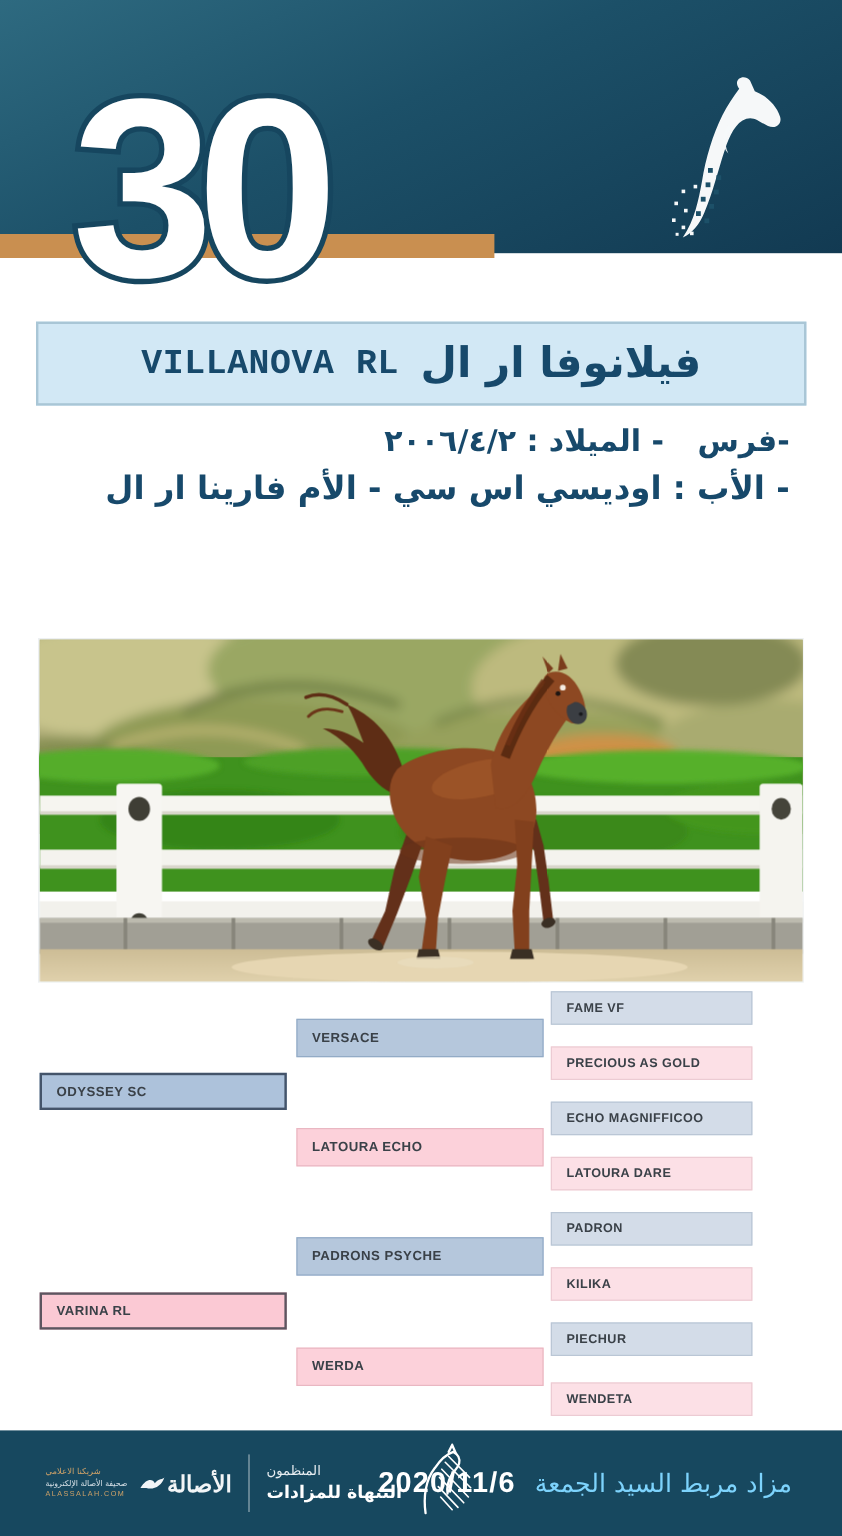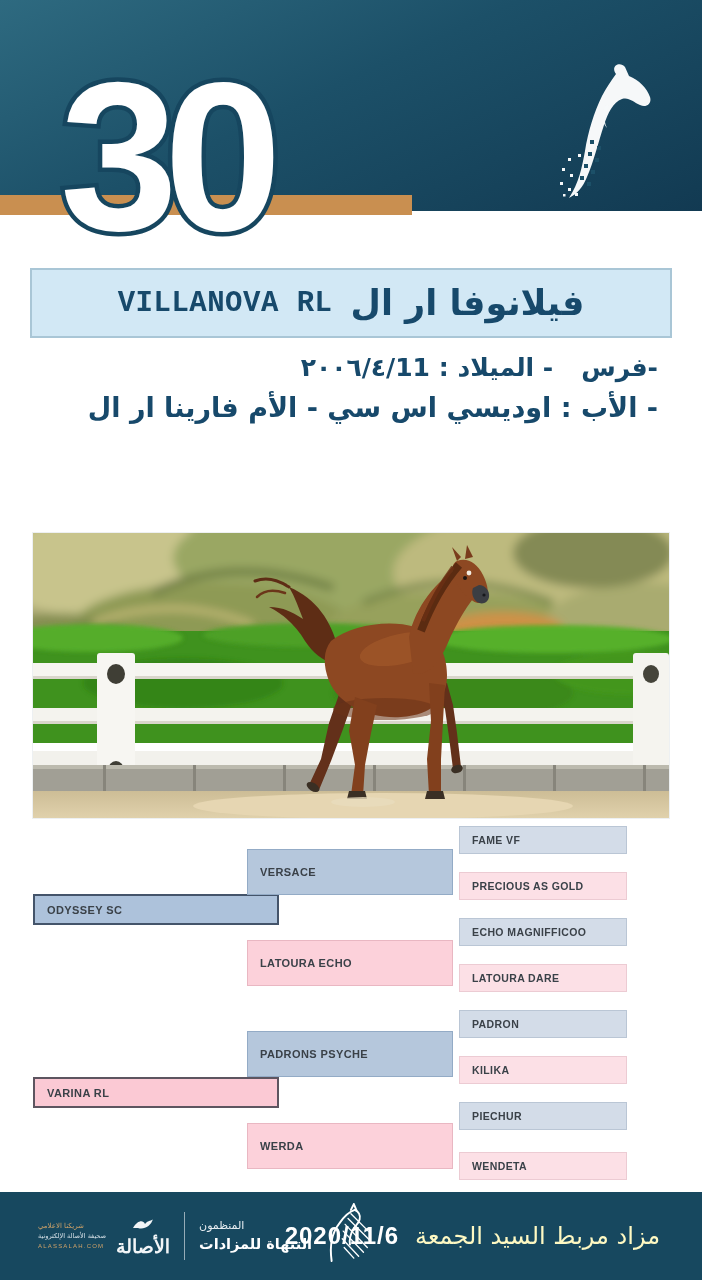--- a/index.html
+++ b/index.html
@@ -29,41 +29,41 @@
   .offspring{position:absolute;left:33px;width:636px;top:437px;direction:rtl;text-align:center;
              color:#c8863d;font-weight:bold;font-size:27px;line-height:48px;}
 
   
   .photo{position:absolute;top:533px;left:33px;width:636px;height:285px;outline:1px solid rgba(20,60,90,.08);}
 
   
   .pbox{position:absolute;box-sizing:border-box;display:flex;align-items:center;padding:0 12px;
         font-family:"Liberation Sans",sans-serif;font-size:11px;font-weight:bold;color:#3a4148;
         letter-spacing:.4px;white-space:nowrap;}
-  .c1{left:33px;width:246px;height:31px;}
-  .c2{left:247px;width:206px;height:46px;}
+  .c1{left:33px;width:206px;height:31px;}
+  .c2{left:247px;width:206px;height:32px;}
   .c3{left:459px;width:168px;height:28px;font-size:10.5px;}
   .sire1{background:#adc2db;border:2px solid #44546a;}
   .dam1{background:#fbc9d4;border:2px solid #5d5560;}
   .sire2{background:#b5c7dc;border:1px solid #93abc6;}
   .dam2{background:#fcd1da;border:1px solid #e9b7c2;}
   .sire3{background:#d3dce8;border:1px solid #bac6d5;}
   .dam3{background:#fce0e6;border:1px solid #eccbd3;}
 
   
   .ftr{position:absolute;top:1192px;left:0;width:702px;height:88px;background:#17485f;color:#fff;}
   .f-right{position:absolute;right:42px;top:0;height:88px;display:flex;align-items:center;gap:16px;direction:rtl;}
-  .f-title{font-size:24px;color:#fef9c3;}
+  .f-title{font-size:21px;color:#7dd3fc;}
   .f-date{font-family:"Liberation Sans",sans-serif;font-weight:bold;font-size:24px;direction:ltr;letter-spacing:1px;}
   .f-left{position:absolute;left:38px;top:0;height:88px;display:flex;align-items:center;gap:10px;}
   .partner{display:flex;flex-direction:column;align-items:flex-end;text-align:right;direction:rtl;line-height:1.5;}
   .partner .p1{font-size:7px;color:#cfa268;}
   .partner .p2{font-size:6.5px;color:#d6e0e7;}
   .partner .p3{font-size:6px;color:#cfa268;font-family:"Liberation Sans",sans-serif;letter-spacing:1.2px;direction:ltr;}
-  .assalah{display:flex;flex-direction:column;align-items:center;gap:1px;}
+  .assalah{display:flex;flex-direction:row;align-items:center;gap:1px;}
   .assalah-text{font-family:"DejaVu Serif",serif;font-weight:bold;font-size:19px;color:#f2f5f7;}
   .f-div{width:1px;height:48px;background:rgba(255,255,255,.55);margin:0 4px;}
   .organizers{display:flex;flex-direction:column;align-items:flex-end;direction:rtl;line-height:1.4;}
   .organizers .o1{font-size:11px;color:#e8eef2;}
   .organizers .o2{font-size:14.5px;font-weight:bold;color:#fff;}
 </style>
 </head>
 <body>
 
 <div class="page">
@@ -109,21 +109,21 @@
   </div>
 
   <div class="banner">
     <span class="ar">فيلانوفا ار ال</span>
     <span class="en">VILLANOVA RL</span>
   </div>
 
   <div class="details">
     <div class="d-row">
       <span class="sex">-فرس</span>
-      <span class="birth">- الميلاد : ٢٠٠٦/٤/11</span>
+      <span class="birth">- الميلاد : ٢٠٠٦/٤/٢</span>
     </div>
     <div class="d-parents">- الأب : اوديسي اس سي  - الأم فارينا ار ال</div>
   </div>
 
   <div class="photo">
     <svg width="636" height="285" viewBox="0 0 636 285">
       <defs>
         <filter id="b5" x="-30%" y="-30%" width="160%" height="160%">
             <feGaussianBlur stdDeviation="5"></feGaussianBlur>
           </filter>

